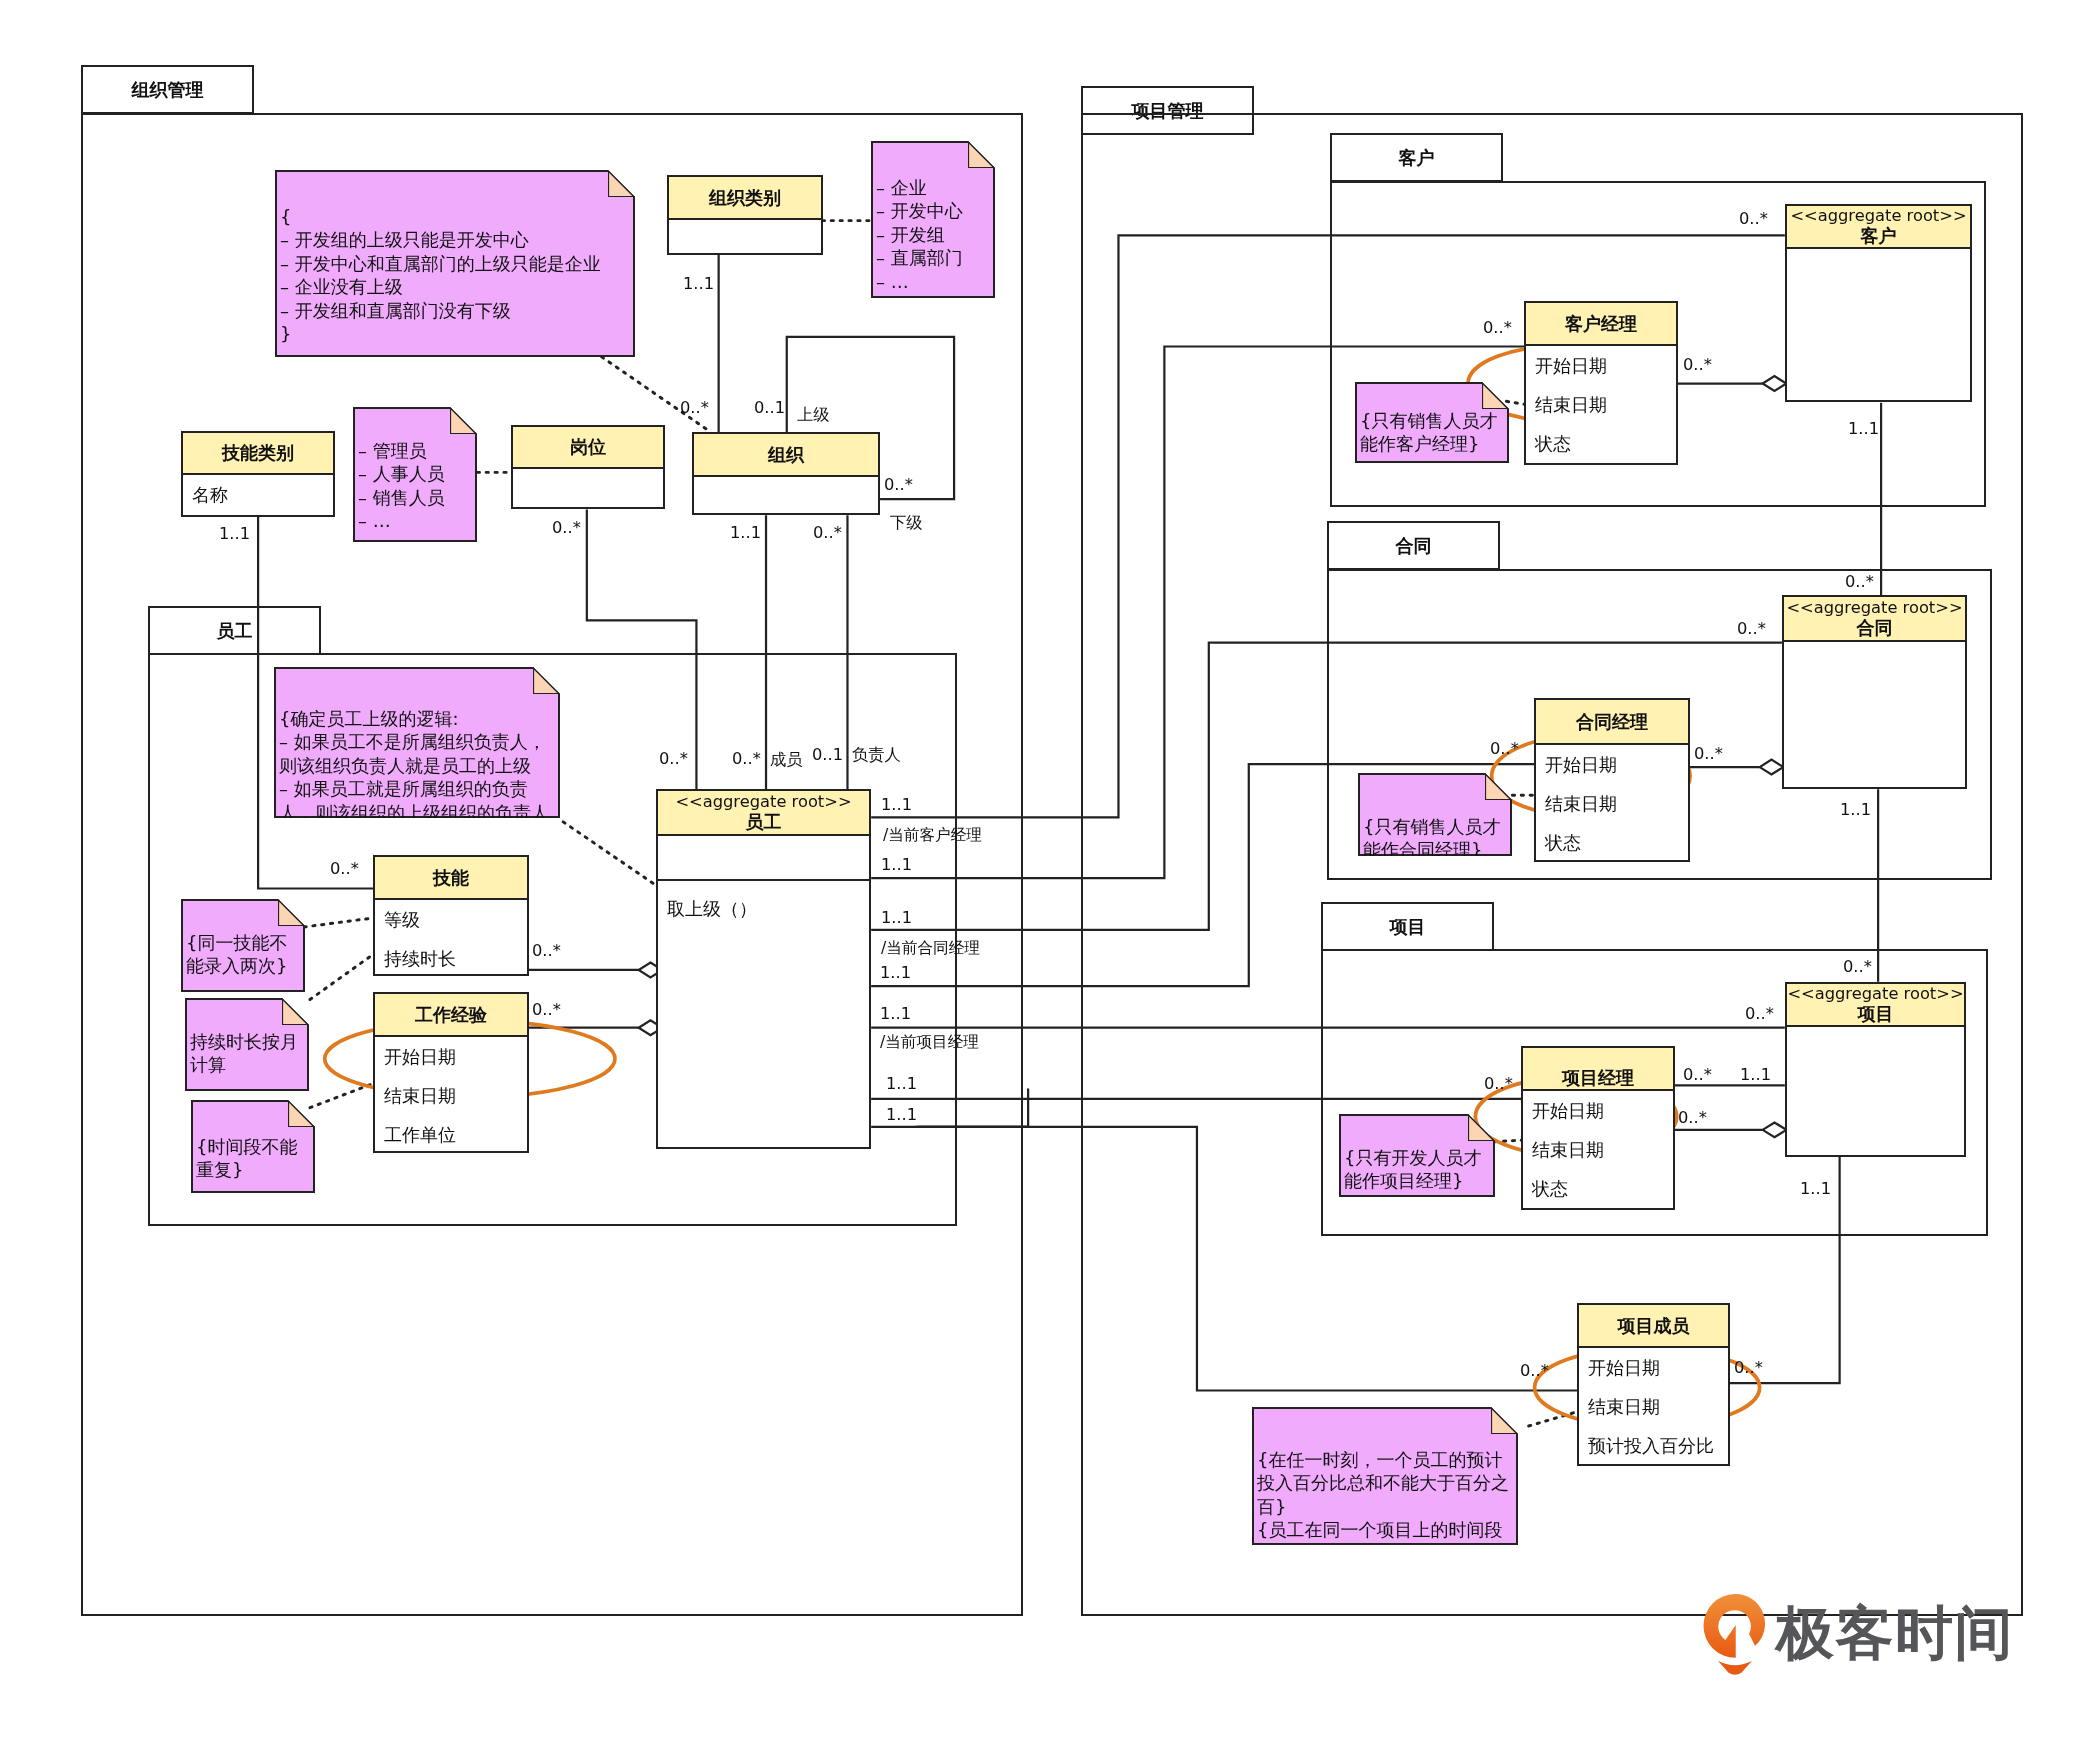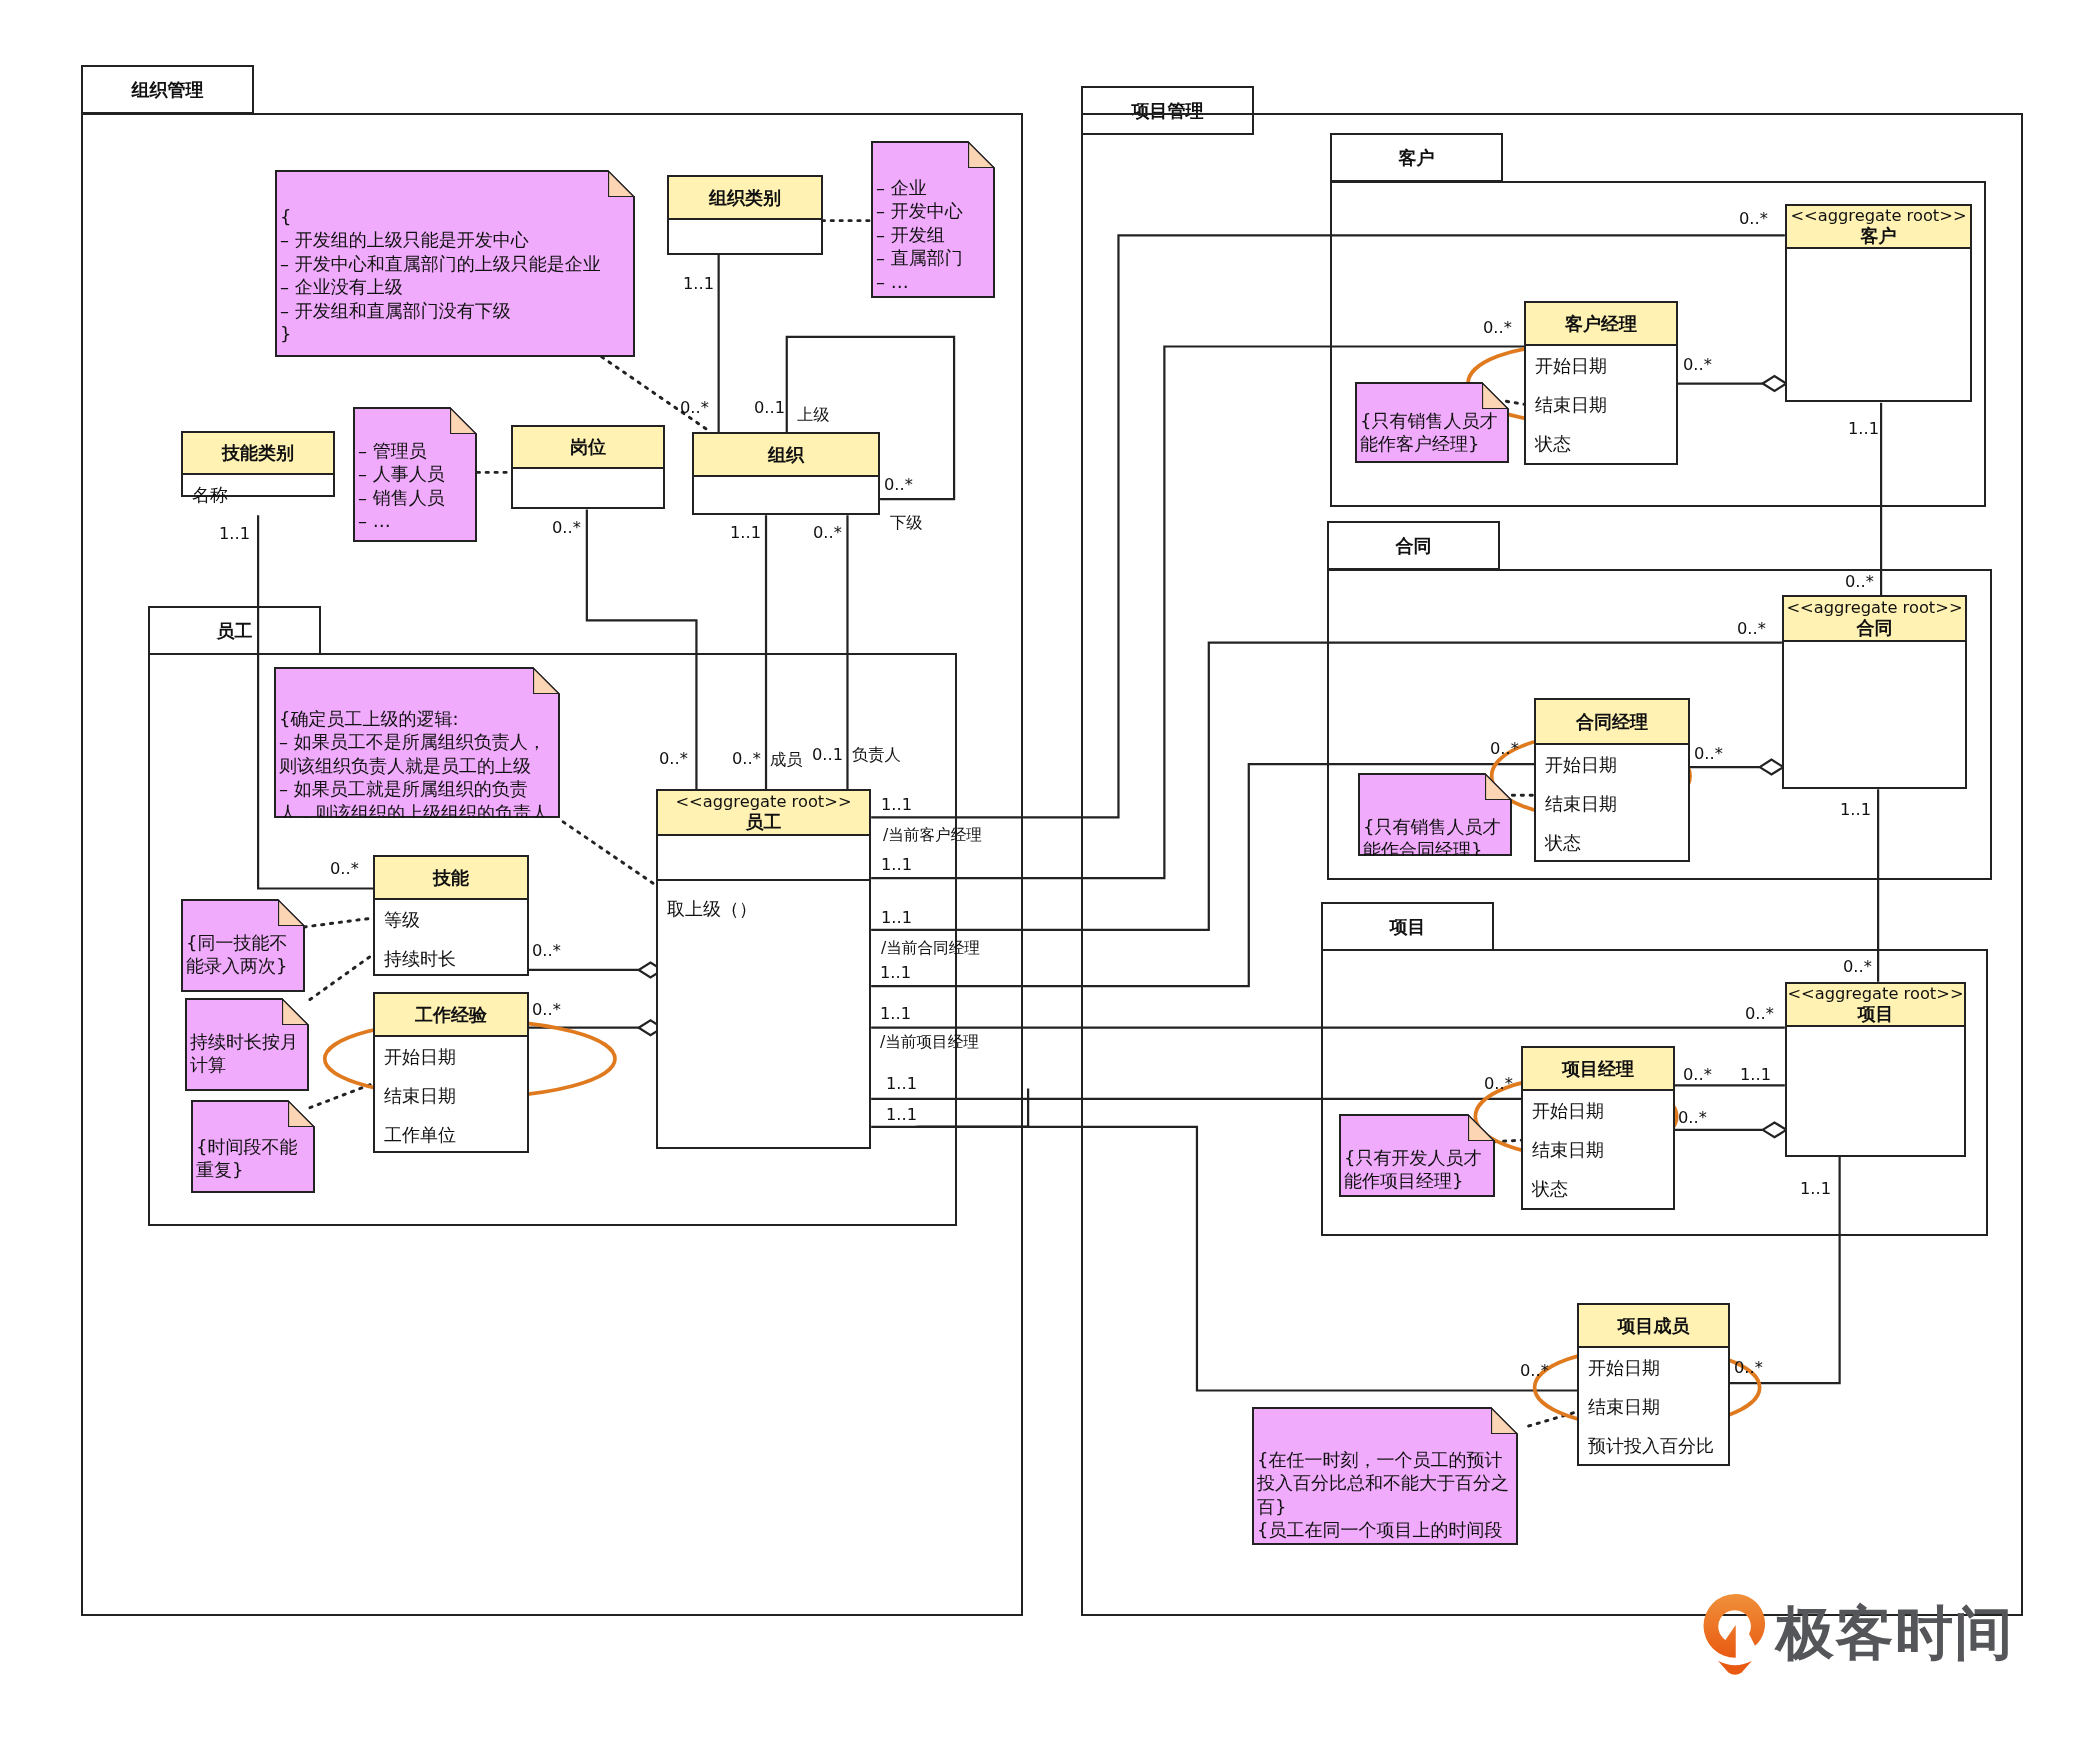--- a/index.html
+++ b/index.html
@@ -142,21 +142,21 @@
       <span>组织类别</span>
     </div>
 </div>
 
 <div class="cls" style="left:692px;top:432px;width:188px;height:83px;">
   <div class="hd" style="height:41px;">
       <span>组织</span>
     </div>
 </div>
 
-<div class="cls" style="left:181px;top:431px;width:154px;height:66px;">
+<div class="cls" style="left:181px;top:431px;width:154px;height:86px;">
   <div class="hd" style="height:40px;">
       <span>技能类别</span>
     </div>
   <div class="attr">名称</div>
 </div>
 
 <div class="cls" style="left:511px;top:425px;width:154px;height:84px;">
   <div class="hd" style="height:40px;">
       <span>岗位</span>
     </div>
@@ -221,21 +221,21 @@
 </div>
 
 <div class="cls" style="left:1785px;top:982px;width:181px;height:175px;">
   <div class="hd" style="height:41px;">
     <span class="st">&lt;&lt;aggregate root&gt;&gt;</span>
     <span>项目</span>
   </div>
 </div>
 
 <div class="cls" style="left:1521px;top:1046px;width:154px;height:164px;">
-  <div class="hd" style="height:41px;">
+  <div class="hd" style="height:41px;justify-content:flex-end;">
       <span>项目经理</span>
     </div>
   <div class="attr">开始日期</div>
   <div class="attr">结束日期</div>
   <div class="attr">状态</div>
 </div>
 
 <div class="cls" style="left:1577px;top:1303px;width:153px;height:163px;">
   <div class="hd" style="height:41px;">
       <span>项目成员</span>

